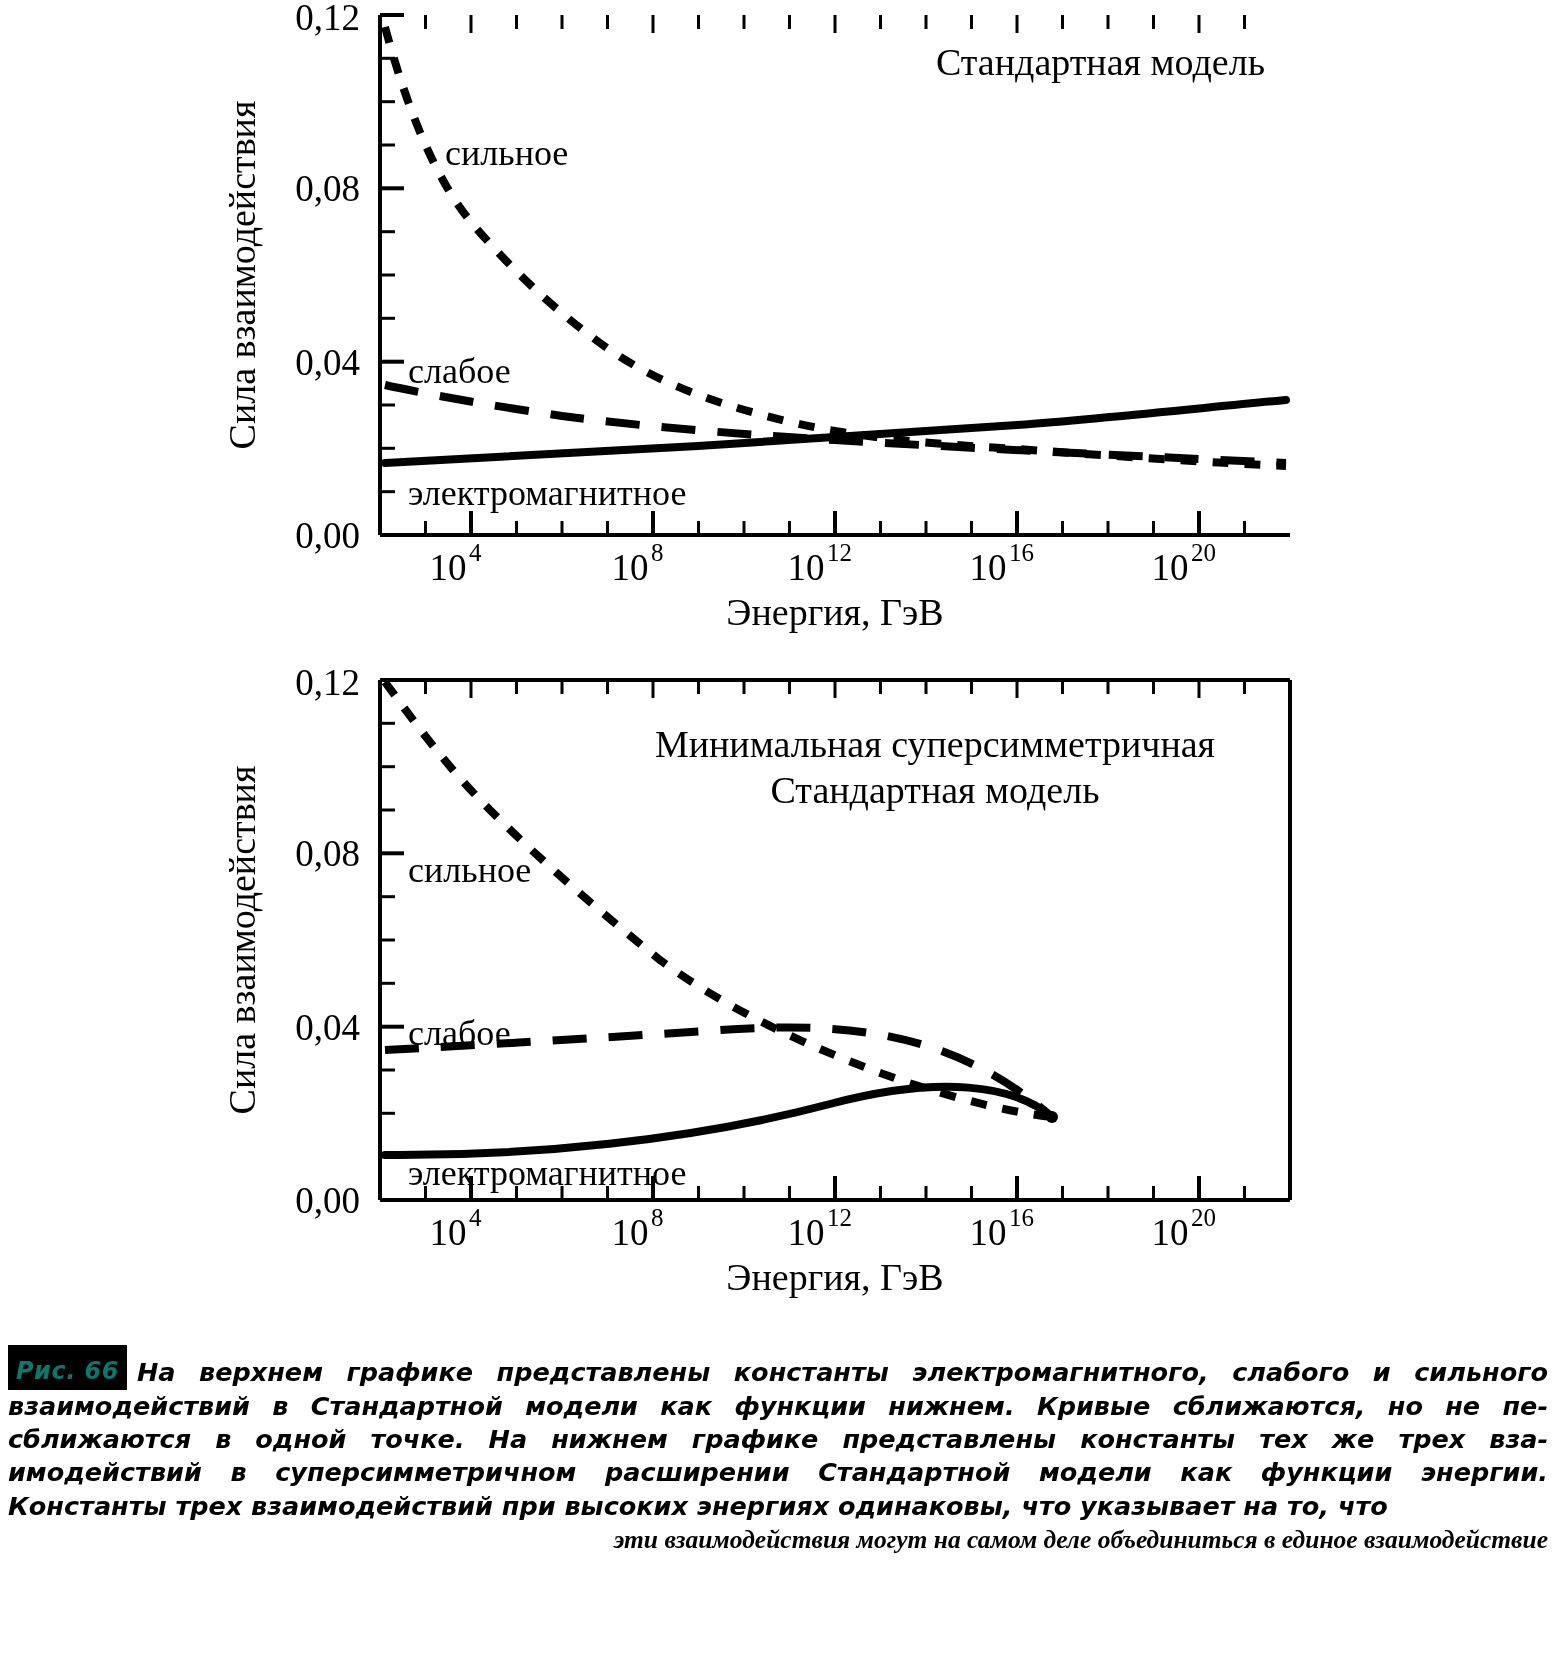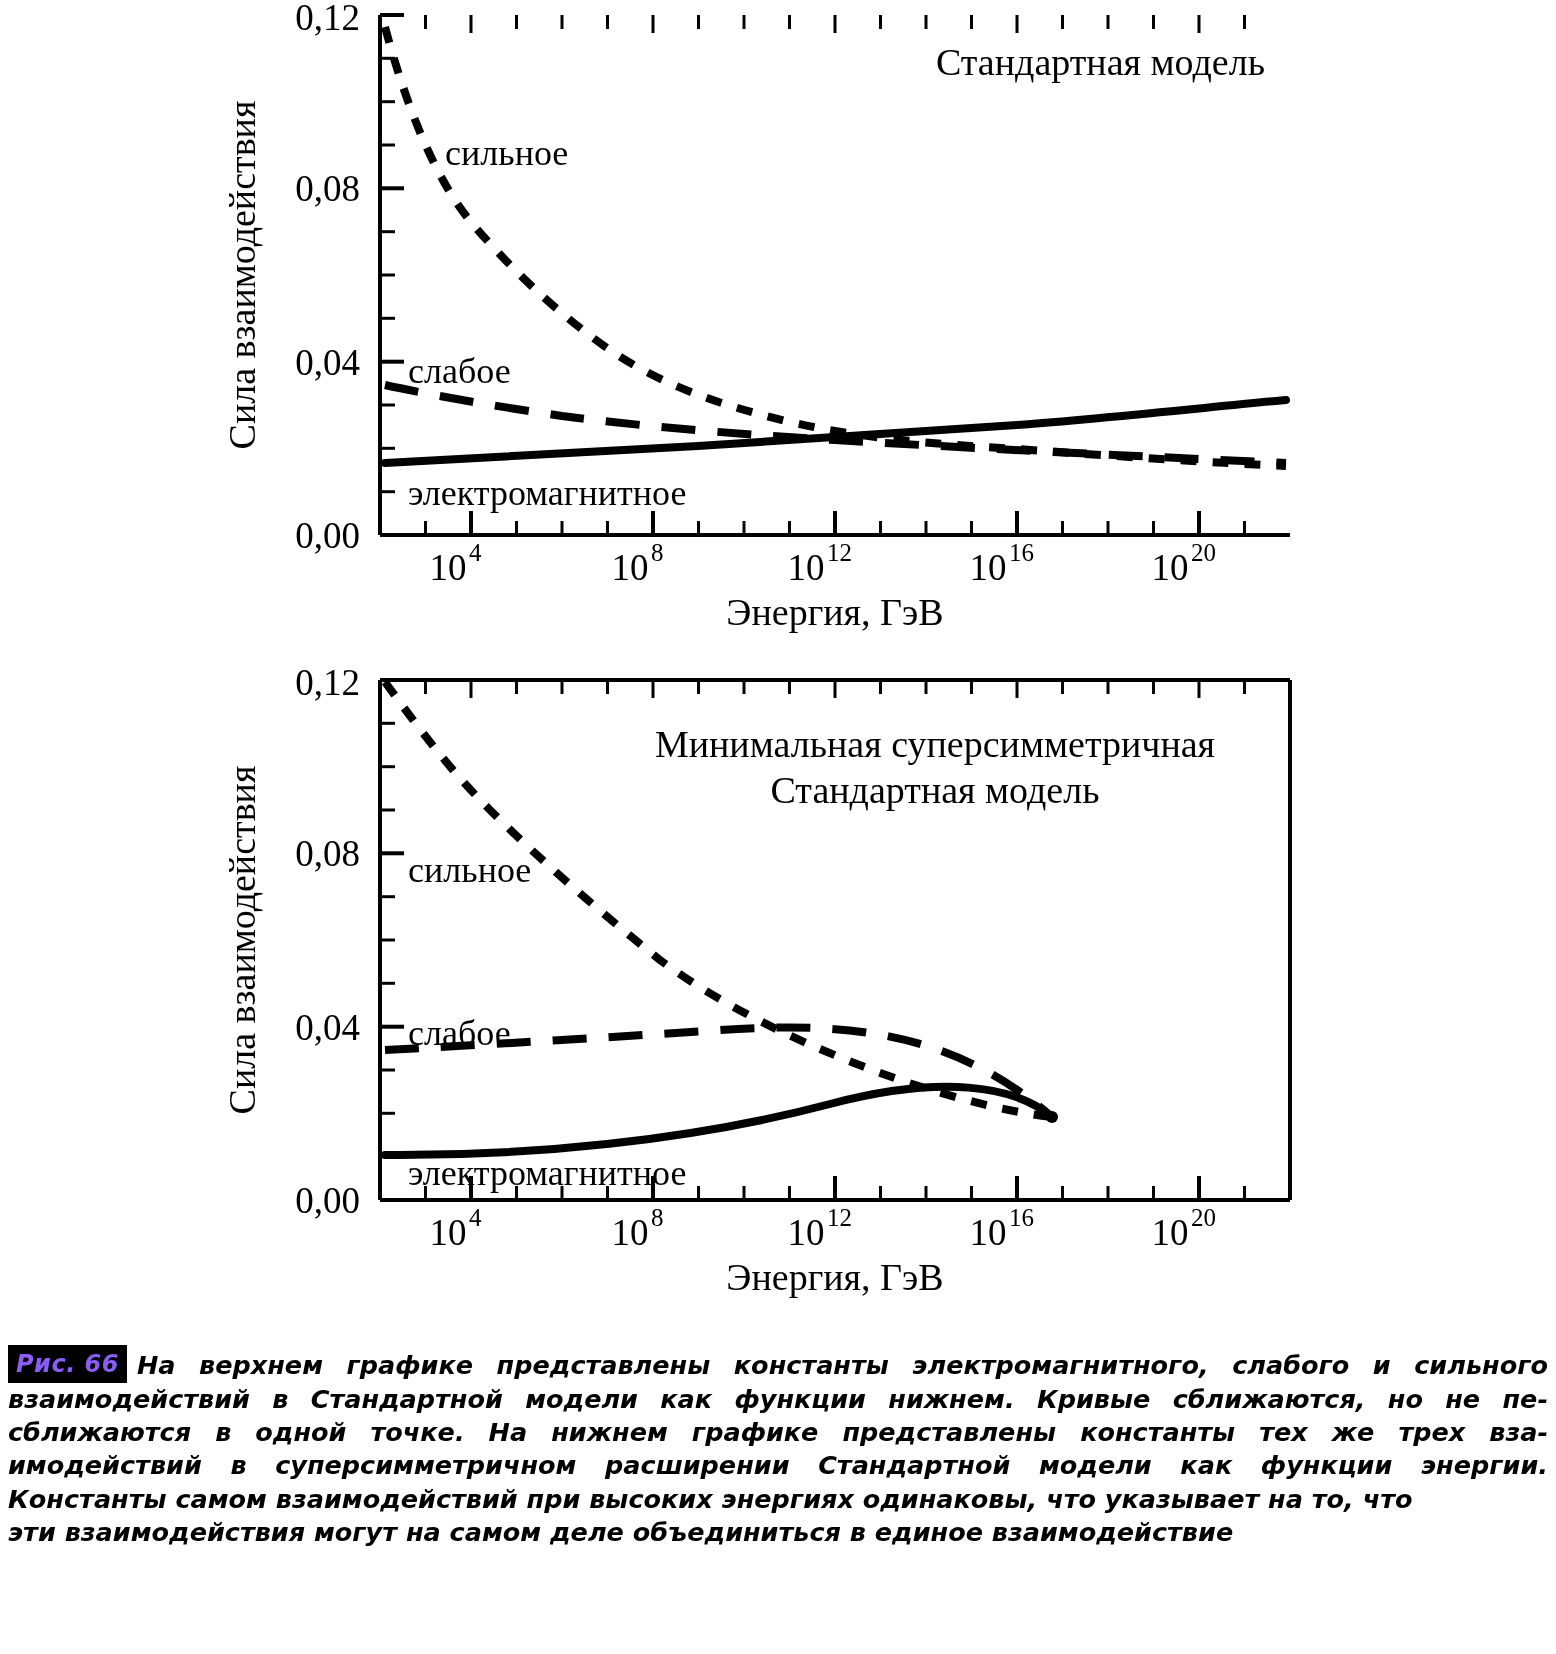--- a/index.html
+++ b/index.html
@@ -39,32 +39,33 @@
     width: 1540px;
     font-family: "DejaVu Sans", sans-serif;
     font-style: italic;
     font-weight: bold;
     font-size: 25.5px;
     line-height: 1.30;
     text-align: justify;
     color: #000000;
   }
   .caption-block .last-line {
-    text-align: left;
+    text-align: right;
     display: block;
+    font-family: Liberation Serif, serif;
   }
   .fig-tag {
     display: inline-block;
     background: #000000;
-    color: #8b5cf6;
+    color: #0f766e;
     font-family: "DejaVu Sans", sans-serif;
     font-style: italic;
     font-weight: bold;
     font-size: 24px;
-    padding: 4px 8px 3px 8px;
+    padding: 11px 8px 3px 8px;
     margin-right: 10px;
     vertical-align: 2px;
     letter-spacing: 0.5px;
   }
   text {
     font-family: "Liberation Serif", serif;
     fill: #000000;
   }
   .axis-num { font-size: 37px; }
   .axis-exp { font-size: 25px; }
@@ -331,17 +332,17 @@
       <text class="curve-label" x="408" y="385">слабое</text>
       <text class="curve-label" x="408" y="525">электромагнитное</text>
     </svg>
   </div>
 
   <div class="caption-block">
     <span class="fig-tag">Рис. 66</span><span>На верхнем графике представлены константы электромагнитного, слабого и сильного</span>
     <span>взаимодействий в Стандартной модели как функции нижнем. Кривые сближаются, но не пе-</span>
     <span>сближаются в одной точке. На нижнем графике представлены константы тех же трех вза-</span>
     <span>имодействий в суперсимметричном расширении Стандартной модели как функции энергии.</span>
-    <span>Константы самом взаимодействий при высоких энергиях одинаковы, что указывает на то, что</span>
+    <span>Константы трех взаимодействий при высоких энергиях одинаковы, что указывает на то, что</span>
     <span class="last-line">эти взаимодействия могут на самом деле объединиться в единое взаимодействие</span>
   </div>
 
 </div>
 
 </body></html>

